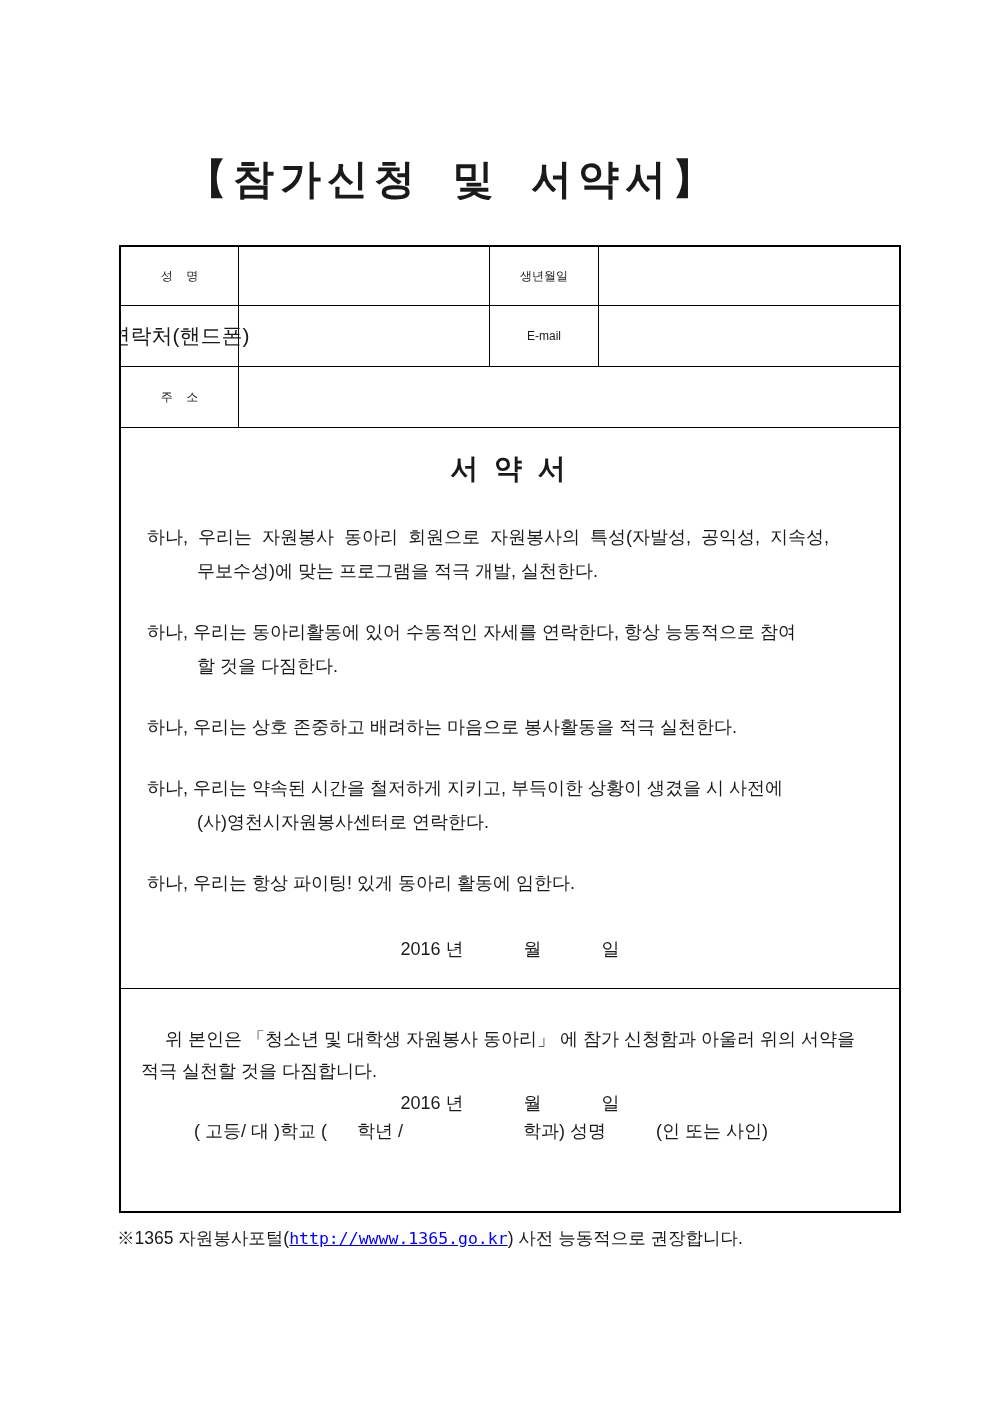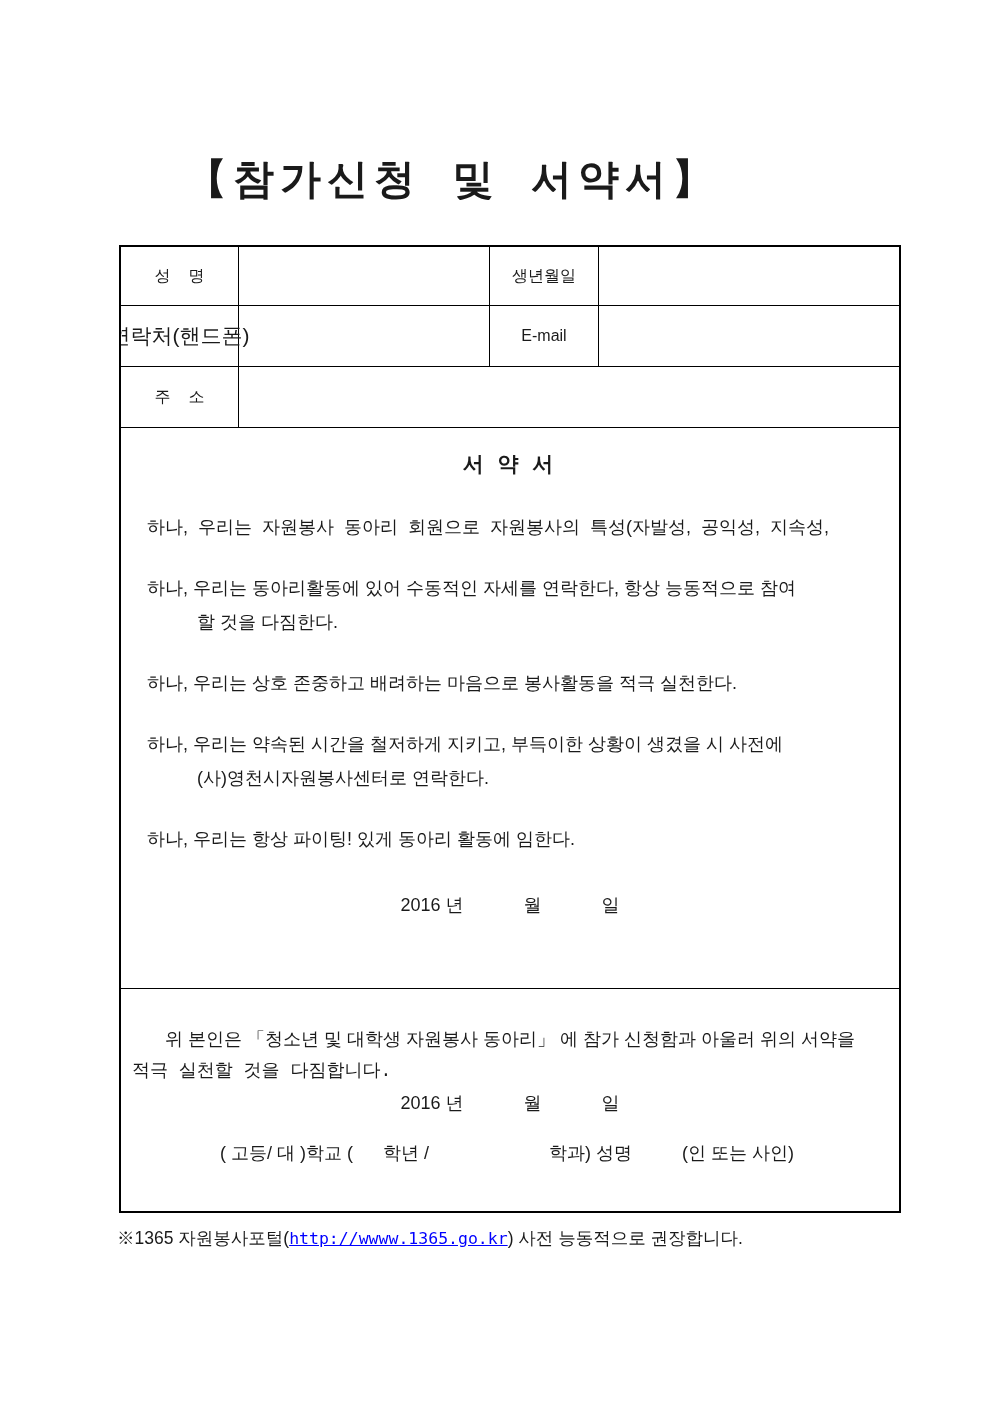--- a/index.html
+++ b/index.html
@@ -28,34 +28,34 @@
     width: 782px;
     border: 2px solid #000;
     overflow: hidden;
   }
   .grid-row { display: grid; border-bottom: 1px solid #000; }
   .r1 { grid-template-columns: 118px 251px 109px 1fr; height: 59px; }
   .r2 { grid-template-columns: 118px 251px 109px 1fr; height: 61px; }
   .r3 { grid-template-columns: 118px 1fr; height: 61px; }
   .cell {
     display: flex; align-items: center; justify-content: center;
-    font-size: 16px;
+    font-size: 12px;
     white-space: pre;
   }
   .cell.bordered { border-right: 1px solid #000; }
   .stack { flex-direction: row; line-height: 22px; font-size: 21px; }
   .pledge {
     height: 561px;
     border-bottom: 1px solid #000;
     font-size: 18px;
   }
   .pledge-heading {
     padding-top: 22px;
     text-align: center;
-    font-size: 21px;
+    font-size: 28px;
     font-weight: bold;
     letter-spacing: 4px;
     white-space: pre;
   }
   .clauses { margin-top: 32px; }
   .clause { margin-bottom: 27px; }
   .cl-line { line-height: 34px; white-space: pre; }
   .cl-l1 { padding-left: 26px; }
   .cl-l2 { padding-left: 76px; }
   .pledge-date {
@@ -63,25 +63,24 @@
     text-align: center;
     white-space: pre;
     line-height: 34px;
   }
   .application {
     height: 222px;
     font-size: 18px;
   }
   .app-line { line-height: 32px; white-space: pre; }
   .app-l1 { padding-top: 34px; padding-left: 44px; }
-  .app-l2 { padding-left: 11px; font-family: Liberation Mono, monospace; }
+  .app-l2 { padding-left: 20px; }
   .app-date { line-height: 32px; text-align: center; white-space: pre; }
   .signature {
-    margin-top: 22px;
-    padding-left: 99px;
+    padding-left: 73px;
     white-space: pre;
     font-size: 18px;
   }
   .footer {
     position: absolute;
     left: 117px; top: 1226px;
     font-size: 17.5px;
     white-space: pre;
   }
   .footer a {
@@ -119,20 +118,21 @@
   <div class="grid-row r3">
     <div class="cell bordered">주    소</div>
     <div class="cell"></div>
   </div>
 
   <div class="pledge">
     <div class="pledge-heading">서 약 서</div>
     <div class="clauses">
       <div class="clause">
         <div class="cl-line cl-l1">하나,  우리는  자원봉사  동아리  회원으로  자원봉사의  특성(자발성,  공익성,  지속성,</div>
+        <div class="cl-line cl-l2">무보수성)에 맞는 프로그램을 적극 개발, 실천한다.</div>
       </div>
       <div class="clause">
         <div class="cl-line cl-l1">하나, 우리는 동아리활동에 있어 수동적인 자세를 연락한다, 항상 능동적으로 참여</div>
         <div class="cl-line cl-l2">할 것을 다짐한다.</div>
       </div>
       <div class="clause">
         <div class="cl-line cl-l1">하나, 우리는 상호 존중하고 배려하는 마음으로 봉사활동을 적극 실천한다.</div>
       </div>
       <div class="clause">
         <div class="cl-line cl-l1">하나, 우리는 약속된 시간을 철저하게 지키고, 부득이한 상황이 생겼을 시 사전에</div>

